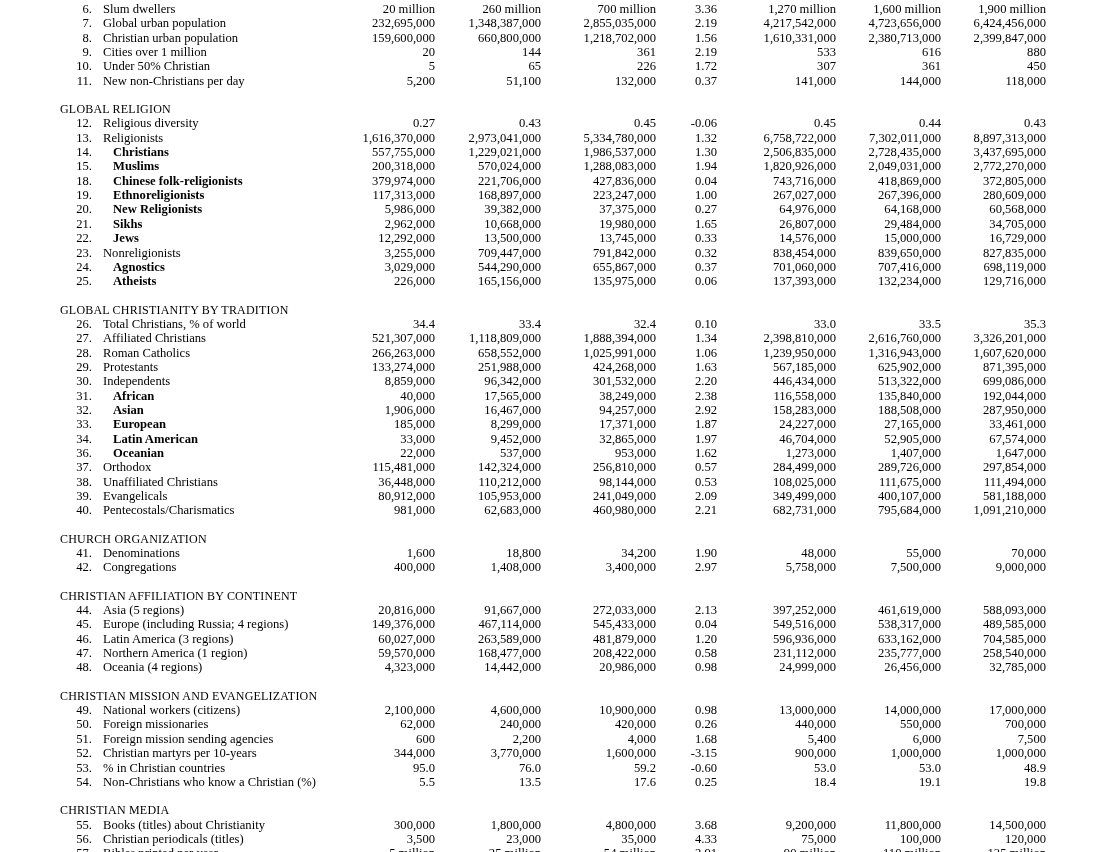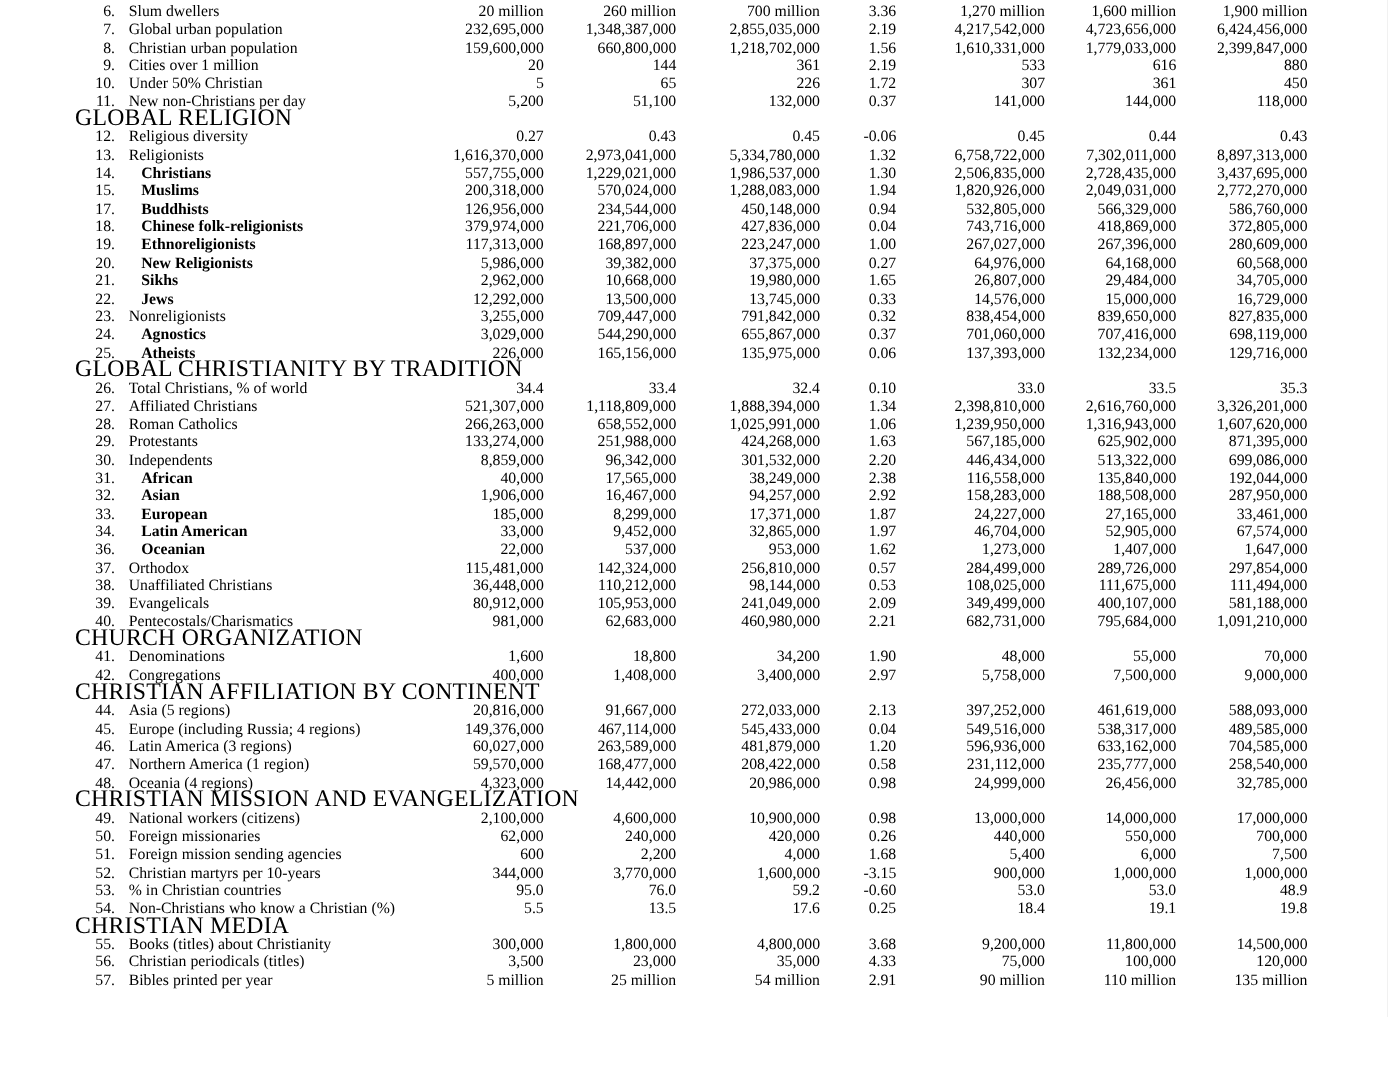--- a/index.html
+++ b/index.html
@@ -34,22 +34,22 @@
   .row.indent-2 .label {
     padding-left: 19px;
     font-weight: bold;
   }
   .row .cell {
     text-align: right;
   }
   .section-header {
     height: 14.35px;
     line-height: 14.35px;
-    margin-top: 0;
-    font-size: 19px;
+    margin-top: 14px;
+    font-size: 12px;
     letter-spacing: 0.2px;
     white-space: nowrap;
   }
 </style>
 </head>
 <body>
 
 <div class="page">
   <div class="table-wrap" id="table-root">
       <div class="row indent-1">
@@ -75,21 +75,21 @@
         <span class="cell">6,424,456,000</span>
       </div>
       <div class="row indent-1">
         <span class="num">8.</span>
         <span class="label">Christian urban population</span>
         <span class="cell">159,600,000</span>
         <span class="cell">660,800,000</span>
         <span class="cell">1,218,702,000</span>
         <span class="cell">1.56</span>
         <span class="cell">1,610,331,000</span>
-        <span class="cell">1,779,033,000</span>
+        <span class="cell">2,380,713,000</span>
         <span class="cell">2,399,847,000</span>
       </div>
       <div class="row indent-1">
         <span class="num">9.</span>
         <span class="label">Cities over 1 million</span>
         <span class="cell">20</span>
         <span class="cell">144</span>
         <span class="cell">361</span>
         <span class="cell">2.19</span>
         <span class="cell">533</span>
@@ -157,31 +157,20 @@
         <span class="label">Muslims</span>
         <span class="cell">200,318,000</span>
         <span class="cell">570,024,000</span>
         <span class="cell">1,288,083,000</span>
         <span class="cell">1.94</span>
         <span class="cell">1,820,926,000</span>
         <span class="cell">2,049,031,000</span>
         <span class="cell">2,772,270,000</span>
       </div>
       <div class="row indent-2">
-        <span class="num">17.</span>
-        <span class="label">Buddhists</span>
-        <span class="cell">126,956,000</span>
-        <span class="cell">234,544,000</span>
-        <span class="cell">450,148,000</span>
-        <span class="cell">0.94</span>
-        <span class="cell">532,805,000</span>
-        <span class="cell">566,329,000</span>
-        <span class="cell">586,760,000</span>
-      </div>
-      <div class="row indent-2">
         <span class="num">18.</span>
         <span class="label">Chinese folk-religionists</span>
         <span class="cell">379,974,000</span>
         <span class="cell">221,706,000</span>
         <span class="cell">427,836,000</span>
         <span class="cell">0.04</span>
         <span class="cell">743,716,000</span>
         <span class="cell">418,869,000</span>
         <span class="cell">372,805,000</span>
       </div>

